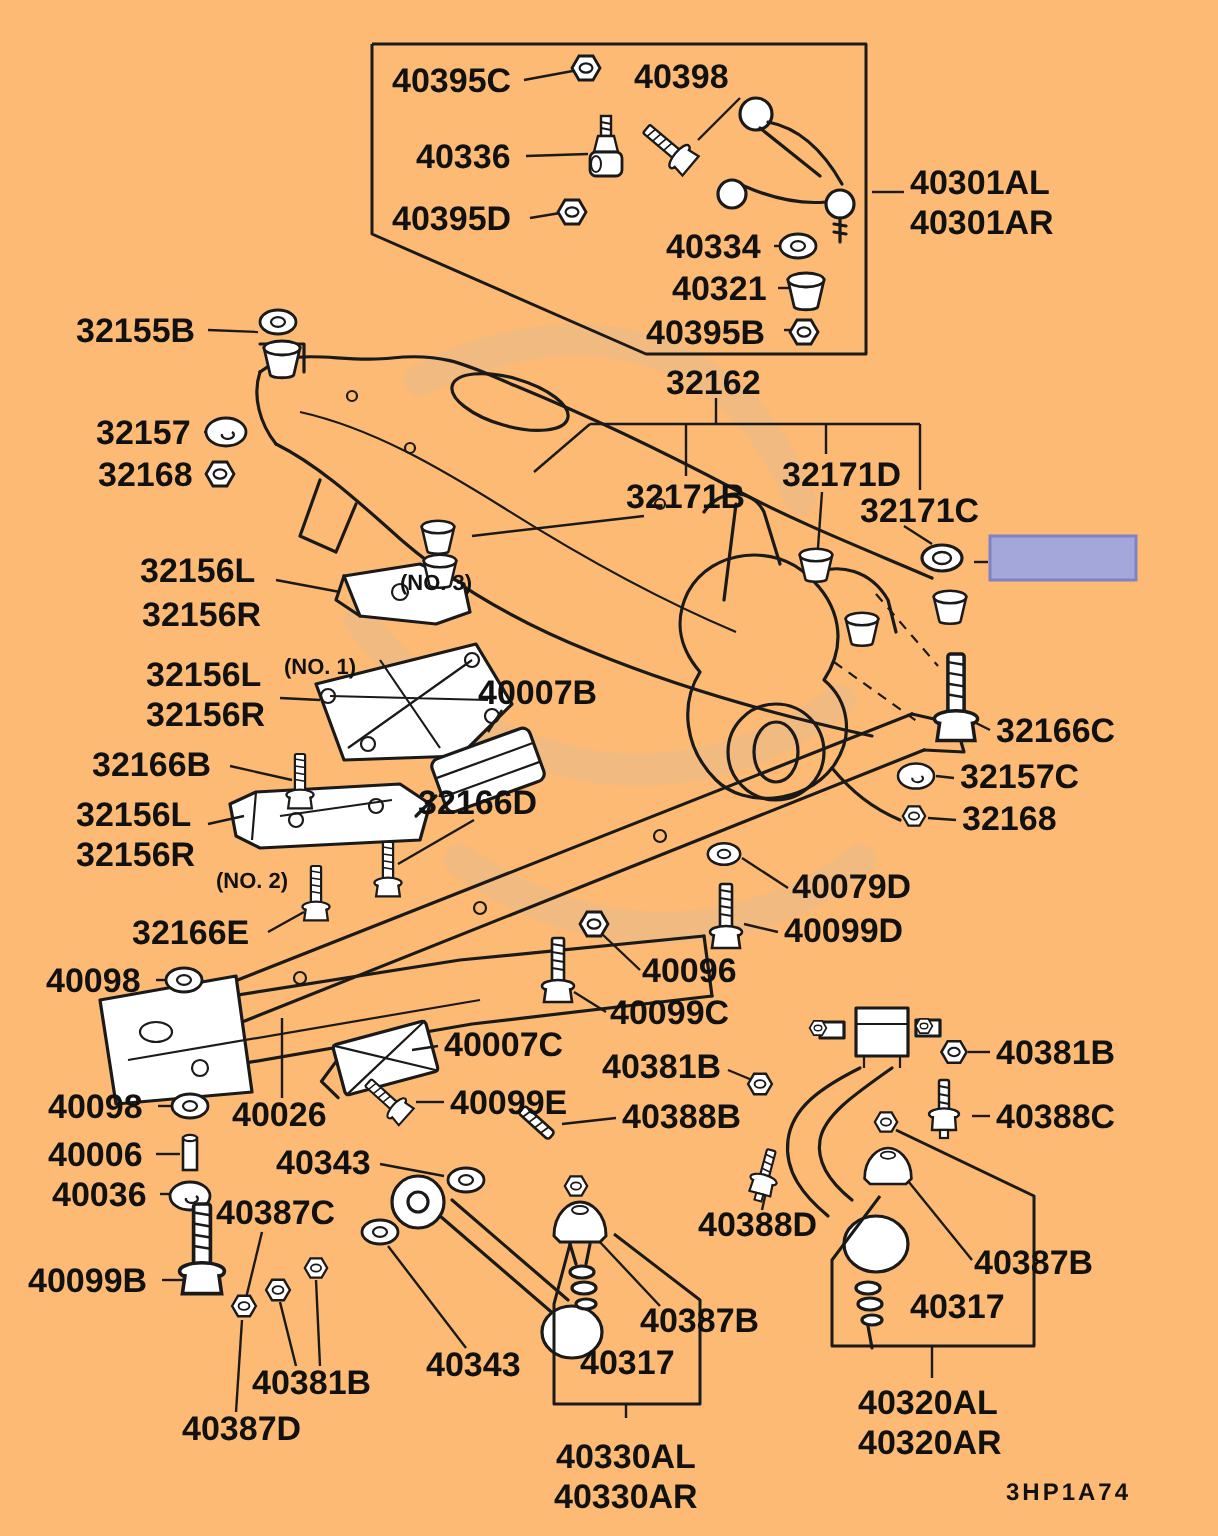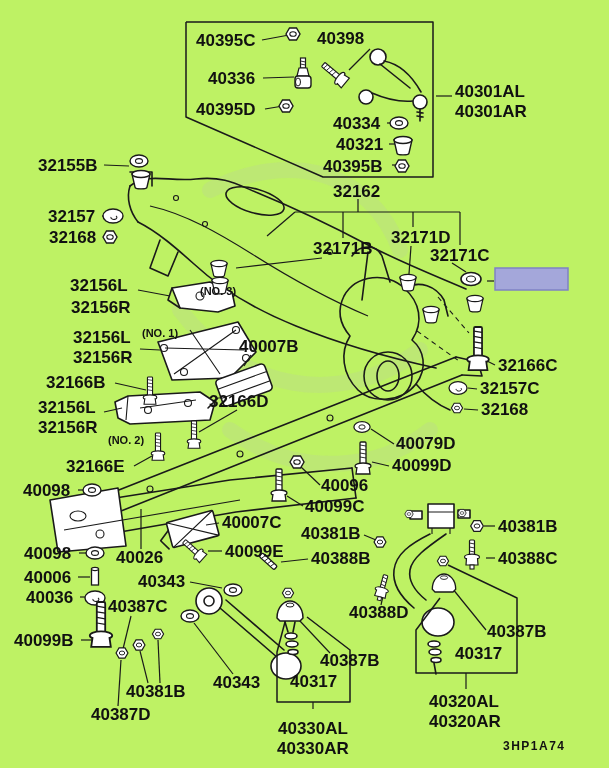--- a/index.html
+++ b/index.html
@@ -1,16 +1,16 @@
 <!DOCTYPE html>
 <html><head>
 <meta charset="utf-8">
 <style>
   html,body{margin:0;padding:0;background:#fff;}
-  .stage{position:relative;width:609px;height:768px;background:#bef264;overflow:hidden;
+  .stage{position:relative;width:609px;height:768px;background:#fdba74;overflow:hidden;
          font-family:"Liberation Sans", sans-serif;}
   svg text{font-family:"Liberation Sans","DejaVu Sans",sans-serif;font-weight:bold;fill:#111;}
   .art{fill:none;stroke:#1a1a1a;stroke-width:1.6;stroke-linejoin:round;stroke-linecap:round;}
   .artf{fill:#fff;stroke:#1a1a1a;stroke-width:1.6;stroke-linejoin:round;}
   .thin{fill:none;stroke:#1a1a1a;stroke-width:1.1;}
   .wm{fill:none;stroke:#bbb;stroke-width:16;opacity:.18;stroke-linecap:round;}
 </style>
 </head>
 <body>
 

